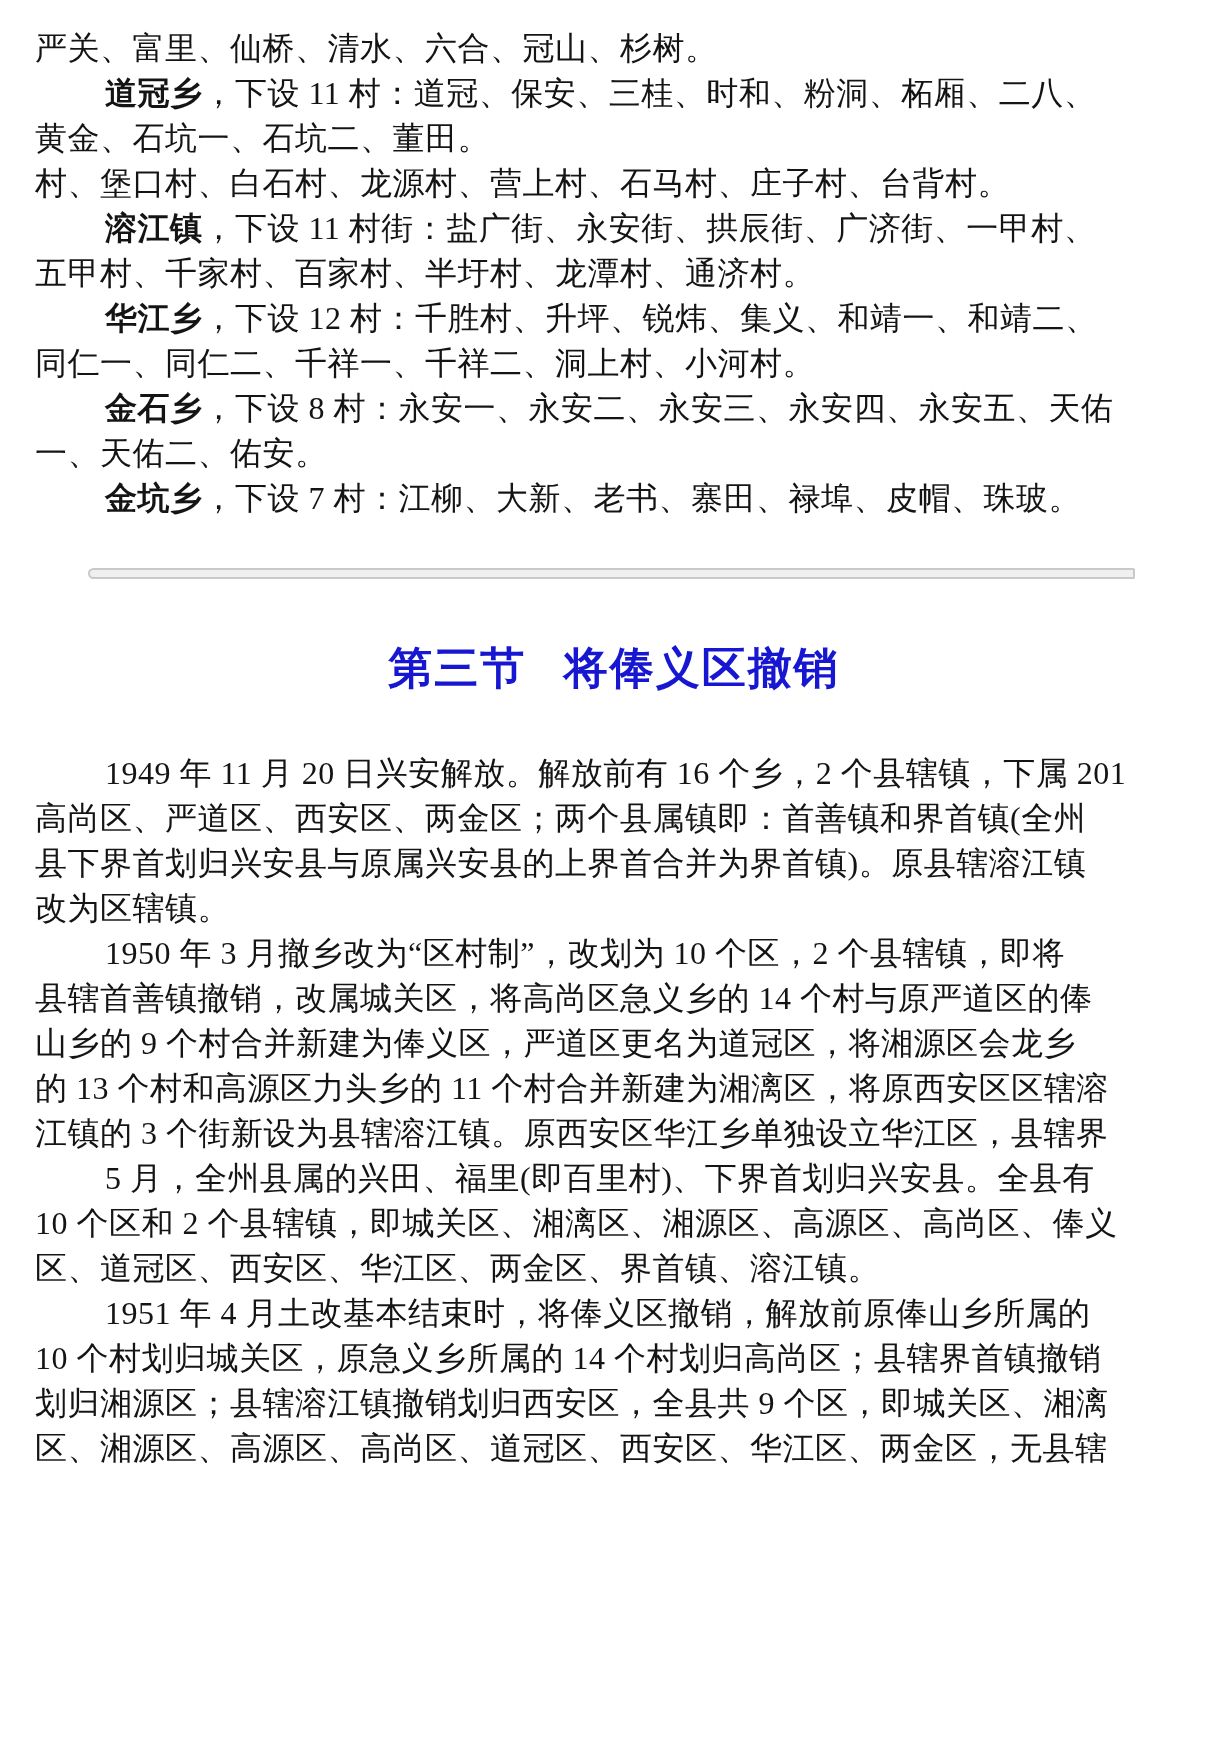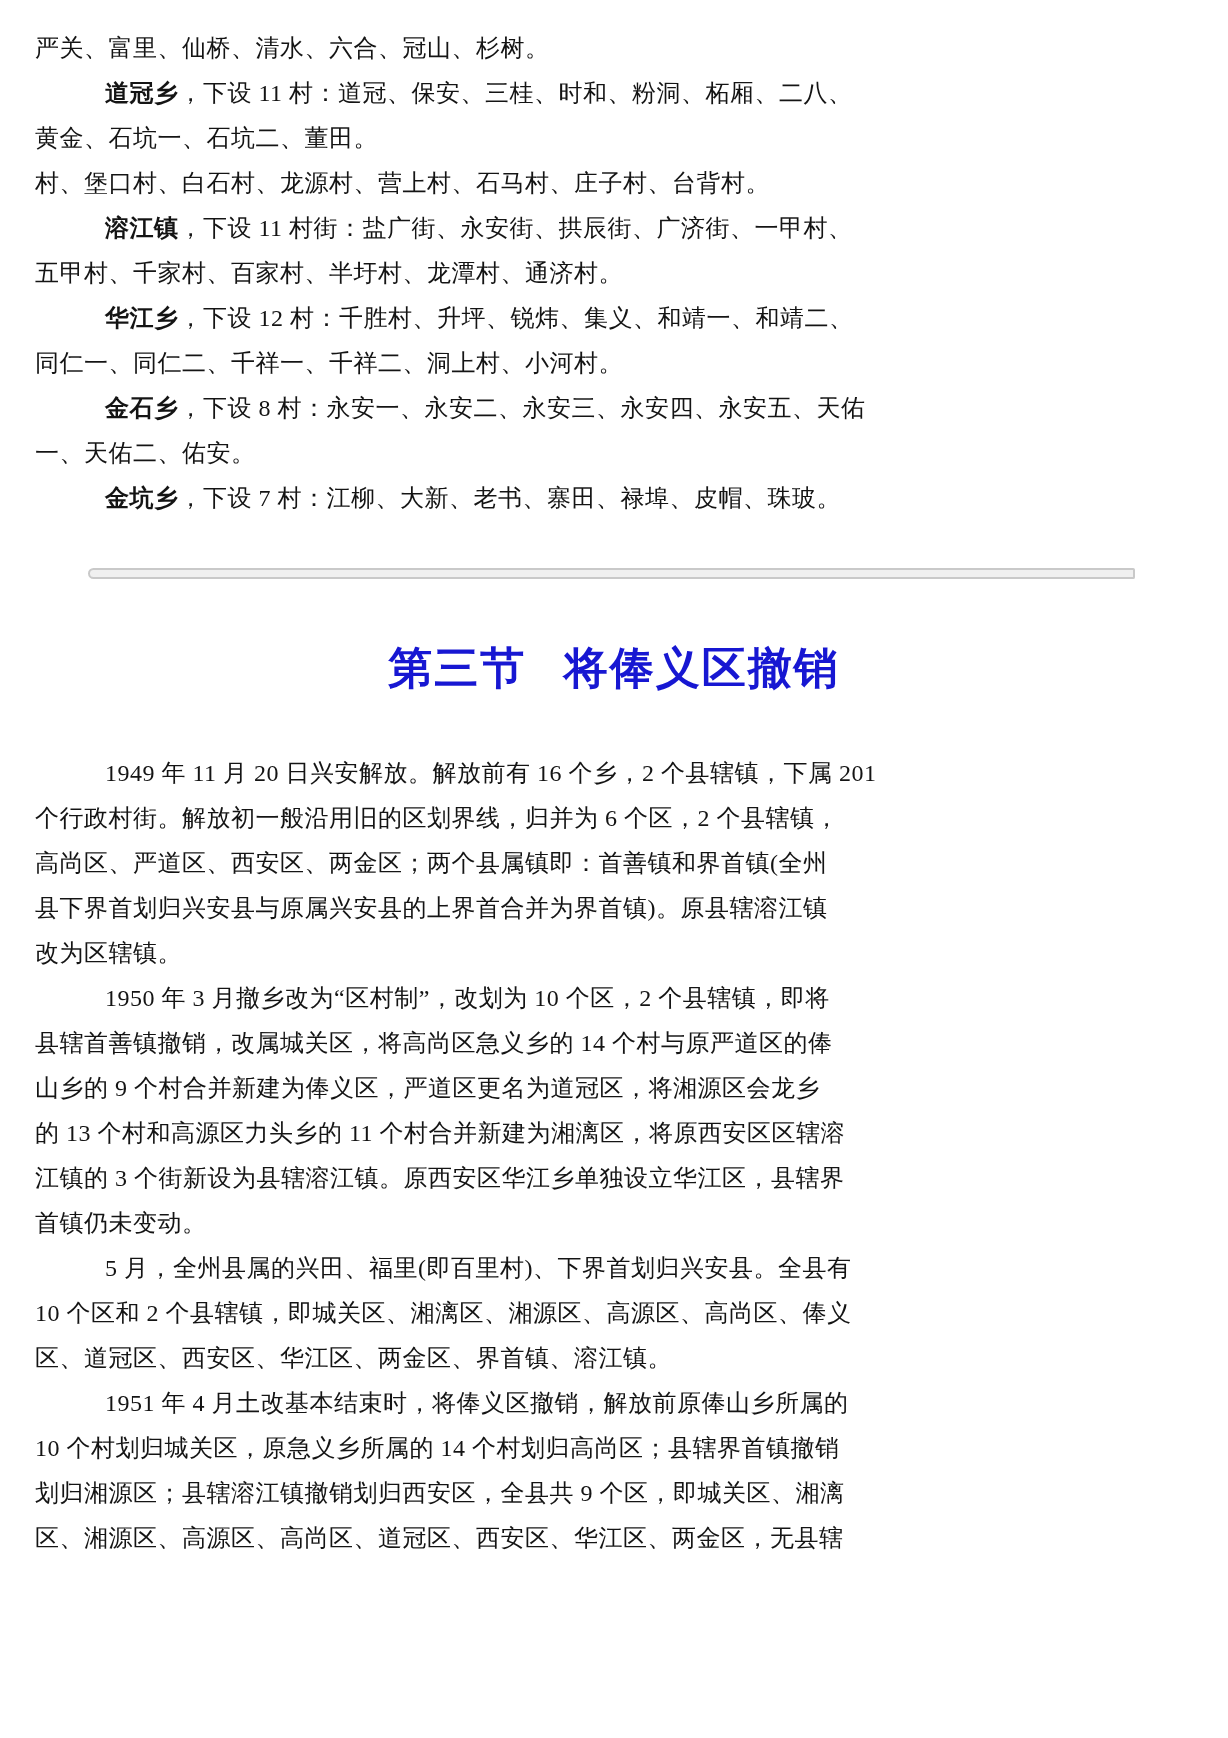--- a/index.html
+++ b/index.html
@@ -8,21 +8,21 @@
     width: 1228px;
     height: 1738px;
     background: #ffffff;
     overflow: hidden;
     font-family: "Liberation Serif", "DejaVu Serif", serif;
     color: #141414;
   }
   .textblock {
     padding-left: 35px;
     padding-right: 30px;
-    font-size: 24px;
+    font-size: 32px;
     line-height: 45px;
     letter-spacing: 0.5px;
   }
   .tline { white-space: nowrap; }
   .tline.indent { text-indent: 70px; }
   .lead { font-weight: bold; }
   #village-block { margin-top: 26px; }
   .divider {
     margin-top: 47px;
     margin-left: 88px;
@@ -64,30 +64,28 @@
     </div>
 
   <div class="divider" style="border-color: rgb(201, 201, 201);"></div>
 
   <div class="heading" style="color: rgb(23, 23, 210);">
     <span class="num">第三节</span><span>将俸义区撤销</span>
   </div>
 
   <div class="textblock" id="body-block">
       <div class="tline indent">1949 年 11 月 20 日兴安解放。解放前有 16 个乡，2 个县辖镇，下属 201</div>
-      <div class="tline">个行政村街。解放初一般沿用旧的区划界线，归并为 6 个区，2 个县辖镇，</div>
       <div class="tline">高尚区、严道区、西安区、两金区；两个县属镇即：首善镇和界首镇(全州</div>
       <div class="tline">县下界首划归兴安县与原属兴安县的上界首合并为界首镇)。原县辖溶江镇</div>
       <div class="tline">改为区辖镇。</div>
       <div class="tline indent">1950 年 3 月撤乡改为“区村制”，改划为 10 个区，2 个县辖镇，即将</div>
       <div class="tline">县辖首善镇撤销，改属城关区，将高尚区急义乡的 14 个村与原严道区的俸</div>
       <div class="tline">山乡的 9 个村合并新建为俸义区，严道区更名为道冠区，将湘源区会龙乡</div>
       <div class="tline">的 13 个村和高源区力头乡的 11 个村合并新建为湘漓区，将原西安区区辖溶</div>
       <div class="tline">江镇的 3 个街新设为县辖溶江镇。原西安区华江乡单独设立华江区，县辖界</div>
-      <div class="tline">首镇仍未变动。</div>
       <div class="tline indent">5 月，全州县属的兴田、福里(即百里村)、下界首划归兴安县。全县有</div>
       <div class="tline">10 个区和 2 个县辖镇，即城关区、湘漓区、湘源区、高源区、高尚区、俸义</div>
       <div class="tline">区、道冠区、西安区、华江区、两金区、界首镇、溶江镇。</div>
       <div class="tline indent">1951 年 4 月土改基本结束时，将俸义区撤销，解放前原俸山乡所属的</div>
       <div class="tline">10 个村划归城关区，原急义乡所属的 14 个村划归高尚区；县辖界首镇撤销</div>
       <div class="tline">划归湘源区；县辖溶江镇撤销划归西安区，全县共 9 个区，即城关区、湘漓</div>
       <div class="tline">区、湘源区、高源区、高尚区、道冠区、西安区、华江区、两金区，无县辖</div>
     </div>
 
 </div>

